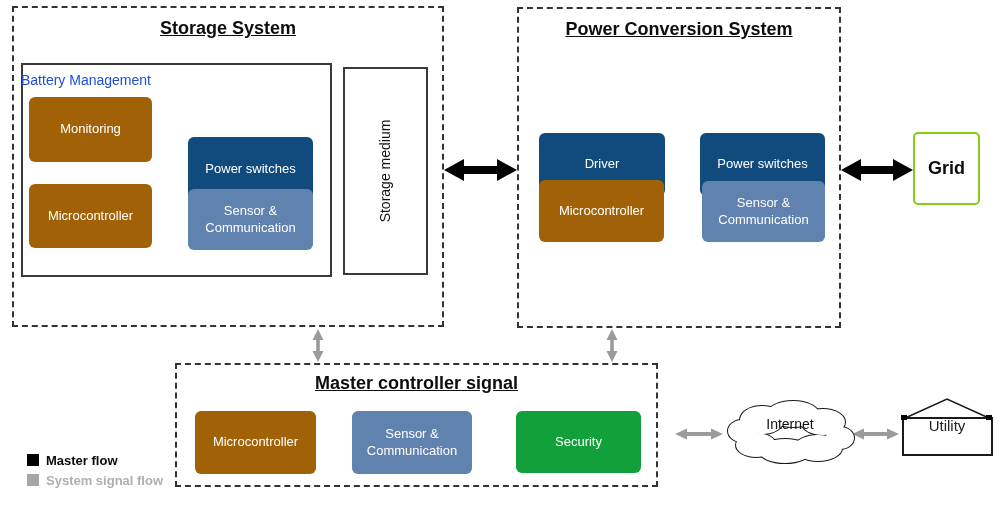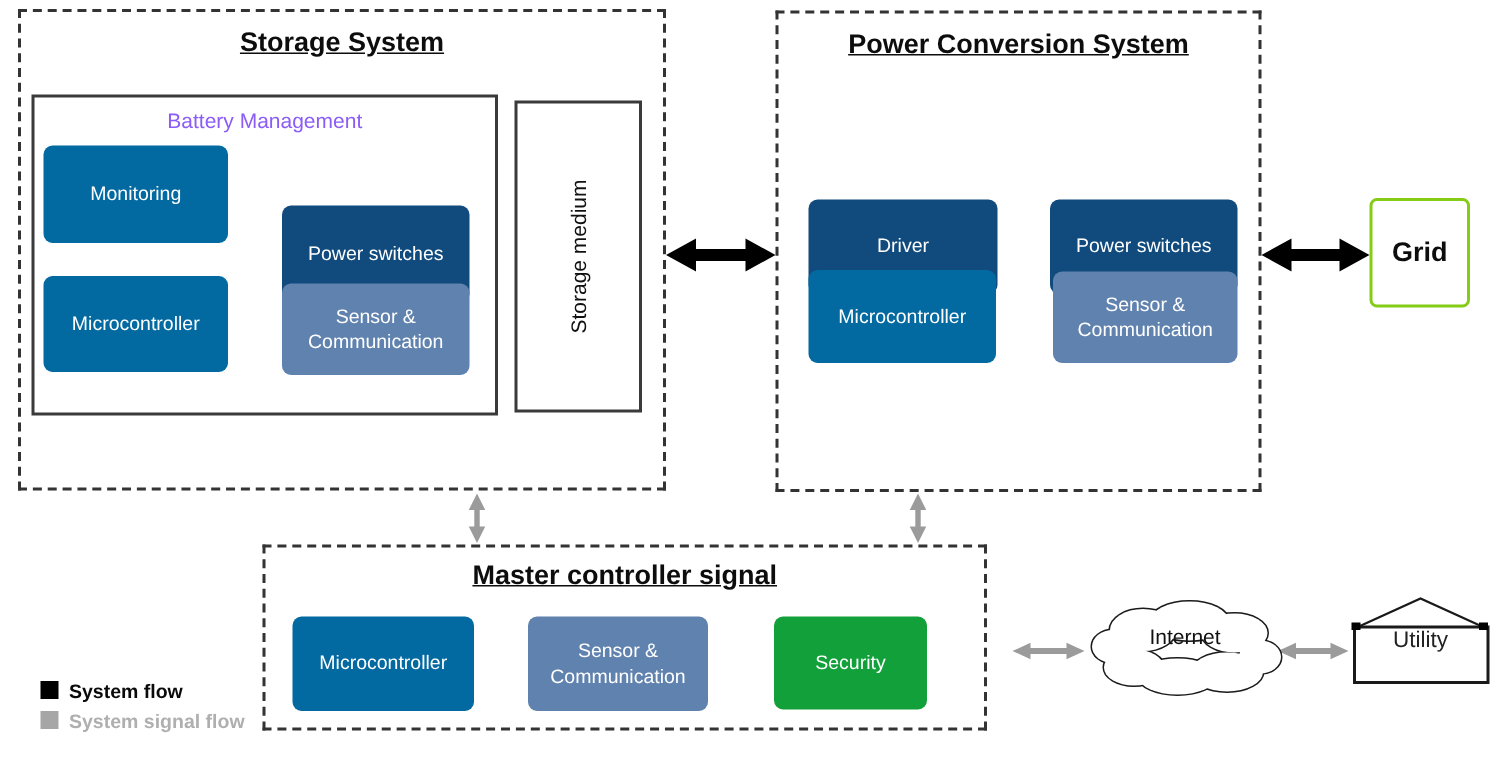--- a/index.html
+++ b/index.html
@@ -3,26 +3,26 @@
 <meta charset="utf-8">
 <style>
   html,body{margin:0;padding:0;background:#ffffff;}
   #canvas{
     position:relative;width:1001px;height:506px;background:#ffffff;
     font-family:"Liberation Sans", sans-serif;overflow:hidden;
   }
   .box-dashed{position:absolute;border:2px dashed #333;background:transparent;box-sizing:border-box;}
   .box-solid{position:absolute;border:2px solid #3a3a3a;background:#fff;box-sizing:border-box;}
   .sec-title{position:absolute;font-weight:bold;font-size:18px;color:#0d0d0d;text-align:center;text-decoration:underline;}
-  .sub-title{position:absolute;font-size:14px;color:#8b5cf6;text-align:center;}
+  .sub-title{position:absolute;font-size:14px;color:#1d4ed8;text-align:left;}
   .module{
     position:absolute;border-radius:6px;color:#fff;display:flex;align-items:center;justify-content:center;
     text-align:center;font-size:13px;line-height:1.25;box-sizing:border-box;padding:3px;
   }
-  .red{background:#0369a1;}
+  .red{background:#a16207;}
   .navy{background:#114B7E;margin-top:40px;}
   .steel{background:#6082AE;}
   .green{background:#12A03B;}
   .vtext{
     position:absolute;display:flex;align-items:center;justify-content:center;
     font-size:14px;color:#111;
   }
   .vtext span{transform:rotate(-90deg);white-space:nowrap;}
   .grid-box{
     position:absolute;border:2px solid #84cc16;border-radius:5px;background:#fff;box-sizing:border-box;
@@ -62,24 +62,24 @@
   <div class="module red" style="left:539px;top:180px;width:125px;height:62px;">Microcontroller</div>
   <div class="module steel" style="left:702px;top:181px;width:123px;height:61px;">Sensor &amp; Communication</div>
 
   <div class="grid-box" style="left:913px;top:132px;width:67px;height:73px;">Grid</div>
 
   <div class="box-dashed" style="left:175px;top:363px;width:483px;height:124px;"></div>
   <div class="sec-title" style="left:175px;top:373px;width:483px;">Master controller signal</div>
 
   <div class="module red" style="left:195px;top:411px;width:121px;height:63px;">Microcontroller</div>
   <div class="module steel" style="left:352px;top:411px;width:120px;height:63px;">Sensor &amp; Communication</div>
-  <div class="module green" style="left:516px;top:411px;width:102px;height:62px;">Security</div>
+  <div class="module green" style="left:516px;top:411px;width:125px;height:62px;">Security</div>
 
   <div class="legend-swatch" style="left:27px;top:454px;background:#000;"></div>
-  <div class="legend-label" style="left:46px;top:453px;color:#0a0a0a;">System flow</div>
+  <div class="legend-label" style="left:46px;top:453px;color:#0a0a0a;">Master flow</div>
   <div class="legend-swatch" style="left:27px;top:474px;background:#A6A6A6;"></div>
   <div class="legend-label" style="left:46px;top:473px;color:#AFAFAF;">System signal flow</div>
 
   <svg id="overlay" width="1001" height="506" viewBox="0 0 1001 506">
 
     <path d="M 444 170 L 464 159 L 464 166 L 497 166 L 497 159 L 517 170 L 497 181 L 497 174 L 464 174 L 464 181 Z" fill="#000"></path>
     <path d="M 841 170 L 861 159 L 861 166 L 893 166 L 893 159 L 913 170 L 893 181 L 893 174 L 861 174 L 861 181 Z" fill="#000"></path>
 
     <path d="M 318 329 L 323.5 340 L 319.8 340 L 319.8 351 L 323.5 351 L 318 362 L 312.5 351 L 316.2 351 L 316.2 340 L 312.5 340 Z" fill="#9B9B9B"></path>
     <path d="M 612 329 L 617.5 340 L 613.8 340 L 613.8 351 L 617.5 351 L 612 362 L 606.5 351 L 610.2 351 L 610.2 340 L 606.5 340 Z" fill="#9B9B9B"></path>

